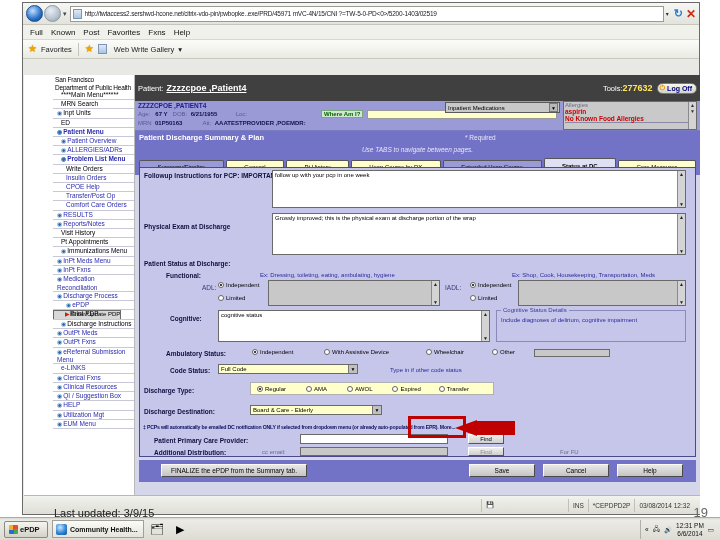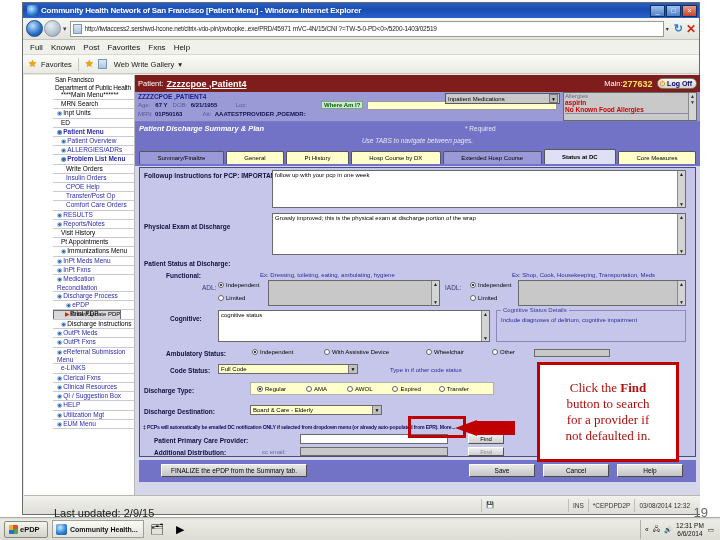--- a/index.html
+++ b/index.html
@@ -158,22 +158,22 @@
   .ln-item.two { line-height: 7.4px; white-space: normal; }
   .ln-arrow { color:#cc2200; font-size:6px; position:absolute; left:11px; top:0px;}
 
   
   .main {
     position: absolute; left: 111px; top: 0;
     width: 565px; height: 420px;
     background: #d6d6ea;
   }
   .pat-bar {
-    height: 17px;
-    background: #7f1d1d;
+    height: 26px;
+    background: #404040;
     display: flex; align-items: center;
     padding: 0 3px;
     color: #fff;
   }
   .pat-bar .l { font-size: 7.5px; }
   .pat-bar .n { font-size: 9px; font-weight: bold; text-decoration: underline; margin-left:3px;}
   .pat-bar .sp { flex: 1 1 auto; }
   .pat-bar .u { font-size: 7.5px; }
   .pat-bar .uid { font-size: 9px; font-weight: bold; color:#ffe45c; }
   .logoff {
@@ -237,21 +237,21 @@
   }
   .allerg .sb i { display:block; font-size:5px; text-align:center; font-style:normal; color:#333;}
 
   .formtitle {
     height: 12px;
     background: #7272c6;
     display: flex; align-items: center;
     padding: 0 4px;
     position: relative;
   }
-  .formtitle .t { font-size: 7.5px; font-style: italic; font-weight: bold; color:#fff;}
+  .formtitle .t { font-size: 7.5px; font-weight: bold; color:#fff;}
   .formtitle .req { position:absolute; left: 330px; font-size: 6.5px; color:#e8e8f8;}
 
   .tabsarea {
     background: #7272c6;
     padding-top: 2px;
     height: 32px;
     position: relative;
   }
   .tabhint {
     text-align: center; font-size: 6.5px; font-style: italic;
@@ -471,29 +471,20 @@
   }
   .tray .clk { text-align:center; line-height:8px; }
 </style>
 </head>
 <body>
 
 <div id="slide">
 
   <div class="browser">
 
-    <div class="titlebar">
-      <div class="title-ico"></div>
-      <div class="title-text">Community Health Network of San Francisco [Patient Menu] - Windows Internet Explorer</div>
-      <div class="win-btns">
-        <div class="win-btn">_</div>
-        <div class="win-btn">□</div>
-        <div class="win-btn close">×</div>
-      </div>
-    </div>
 
     <div class="navbar">
       <div class="navbtn nav-back"></div>
       <div class="navbtn nav-fwd"></div>
       <span class="nav-arrow">▾</span>
       <div class="addr">
         <div class="addr-ico"></div>
         <div class="addr-url">http://twtaccess2.sershwd-hcone.net/citrix-vdo-pin/pwbopke..exe/PRD/45971 mVC-4N/15/CNI ?=TW-5-0-PD&lt;0&gt;/5200-1403/02519</div>
       </div>
       <span class="addr-drop">▾</span>
@@ -569,21 +560,21 @@
             <div class="ln-item"><span class="bullet">◉</span><span>EUM Menu</span></div>
           </div>
       </div>
 
       <div class="main">
 
         <div class="pat-bar">
           <span class="l">Patient:</span>
           <span class="n">Zzzzcpoe ,Patient4</span>
           <span class="sp"></span>
-          <span class="u">Main:</span>
+          <span class="u">Tools:</span>
           <span class="uid">277632</span>
           <span class="logoff">
             <span class="ic">⏻</span>
             <span>Log Off</span>
           </span>
         </div>
 
         <div class="demo">
           <div class="row name">ZZZZCPOE ,PATIENT4</div>
           <div class="row r2">
@@ -809,30 +800,22 @@
       <div style="width:6px;"></div>
     </div>
 
   </div>
 
   <div class="redbox"></div>
   <svg class="redarrow" viewBox="0 0 60 16">
     <polygon points="60,1 60,15 22,15 22,16 0,8 22,0 22,1" fill="#c00000"></polygon>
   </svg>
 
-  <div class="callout">
-    <div>
-      <span>Click the </span><b>Find</b>
-    </div>
-    <div>button to search</div>
-    <div>for a provider if</div>
-    <div>not defaulted in.</div>
-  </div>
-
-  <div class="lastupd">Last updated: 2/9/15</div>
+
+  <div class="lastupd">Last updated: 3/9/15</div>
   <div class="pageno">19</div>
 
   <div class="taskbar">
     <div class="startbtn">
       <span class="flag"></span>
       <span>ePDP</span>
     </div>
     <div class="tbitem">
       <span class="tbicon"></span>
       <span>Community Health...</span>

